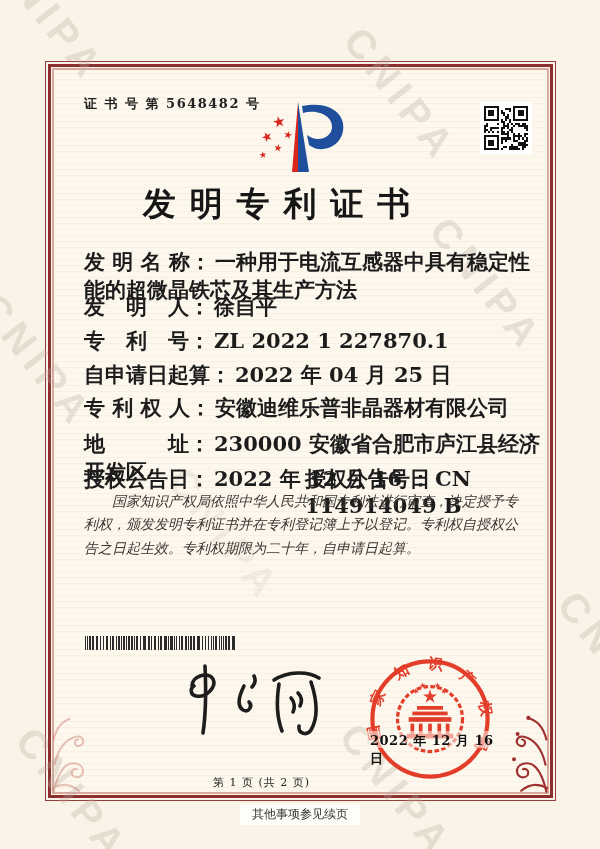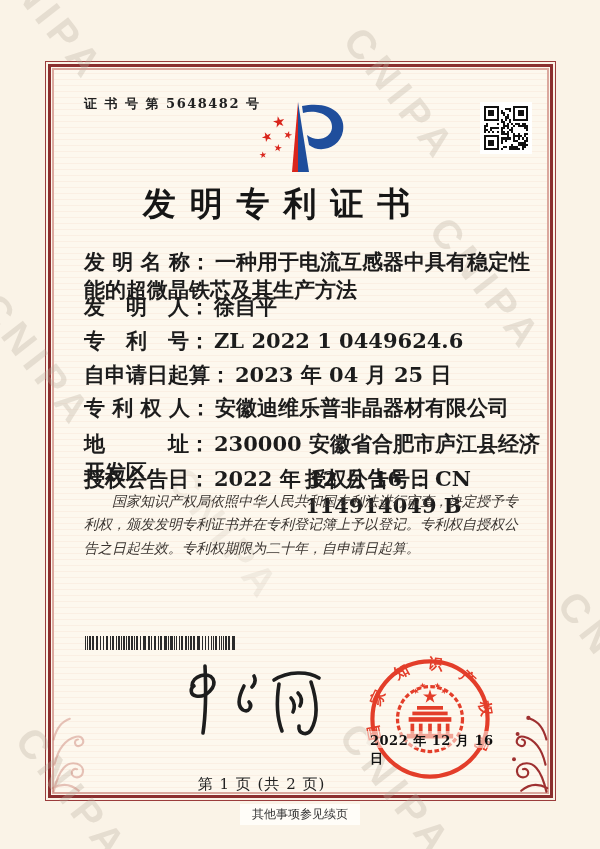--- a/index.html
+++ b/index.html
@@ -60,21 +60,21 @@
   .seal-date-band{
     position:absolute;left:366px;top:731px;width:134px;height:17px;
     background:rgba(253,248,238,0.55);
   }
   .seal-date{
     position:absolute;left:370px;top:732px;width:140px;font-size:13px;font-weight:700;
     color:#101010;letter-spacing:0.5px;
   }
   .page-num{
     position:absolute;left:48px;top:775px;width:427px;text-align:center;
-    font-size:15px;letter-spacing:1px;color:#222;
+    font-size:11px;letter-spacing:1px;color:#222;
   }
   .cont-note{
     position:absolute;left:0;top:804px;width:600px;text-align:center;font-size:12px;color:#333;
   }
   .cont-note span{background:#fffdf8;padding:2px 12px;display:inline-block;}
   .flourish{position:absolute;width:54px;height:84px;z-index:2;}
   .fl-br{right:50px;bottom:54px;}
   .fl-bl{left:50px;bottom:54px;transform:scaleX(-1);opacity:0.38;}
 </style>
 </head>
@@ -275,24 +275,24 @@
 
     <div class="title">发明专利证书</div>
 
     <div class="frow r1">
       <span class="lab">发 明 名 称：</span><span class="val">一种用于电流互感器中具有稳定性能的超微晶铁芯及其生产方法</span>
     </div>
     <div class="frow r2">
       <span class="lab">发　明　人：</span><span class="val">徐自平</span>
     </div>
     <div class="frow r3">
-      <span class="lab">专　利　号：</span><span class="val">ZL 2022 1 0449624.6</span>
+      <span class="lab">专　利　号：</span><span class="val">ZL 2022 1 227870.1</span>
     </div>
     <div class="frow r4">
-      <span class="lab">自申请日起算：</span><span class="val">2023 年 04 月 25 日</span>
+      <span class="lab">自申请日起算：</span><span class="val">2022 年 04 月 25 日</span>
     </div>
     <div class="frow r5">
       <span class="lab">专 利 权 人：</span><span class="val">安徽迪维乐普非晶器材有限公司</span>
     </div>
     <div class="frow r6">
       <span class="lab">地　　　址：</span><span class="val">230000 安徽省合肥市庐江县经济开发区</span>
     </div>
     <div class="frow r7">
       <span class="lab">授权公告日：</span><span class="val">2022 年 12 月 16 日</span>
       <span class="pair2">

